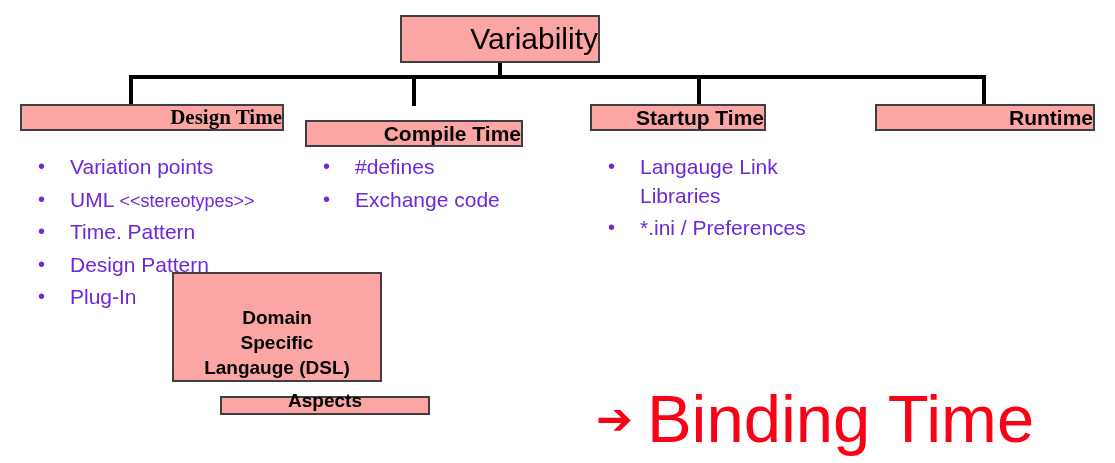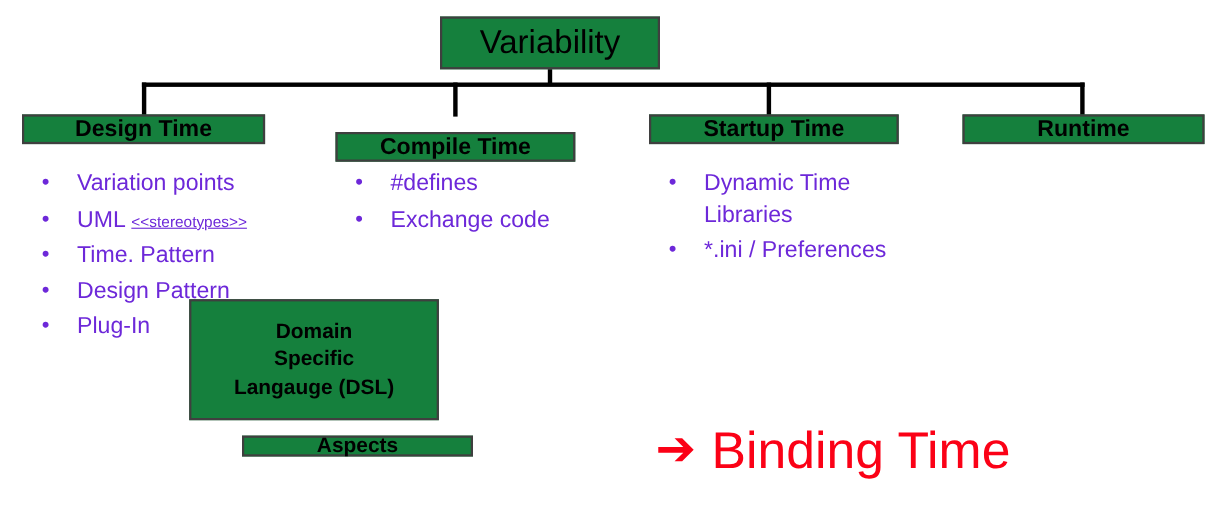--- a/index.html
+++ b/index.html
@@ -12,26 +12,26 @@
     width: 1115px;
     height: 463px;
     background: #ffffff;
     font-family: "Liberation Sans", sans-serif;
     overflow: hidden;
   }
 
   
   .gbox {
     position: absolute;
-    background: #15803d;
+    background: #fca5a5;
     border: 2px solid #3f3f3f;
     box-sizing: border-box;
     display: flex;
     align-items: center;
-    justify-content: center;
+    justify-content: flex-end;
     text-align: center;
     color: #000000;
   }
   .gbox.root {
     font-size: 30px;
     font-weight: normal;
   }
   .gbox.phase {
     font-size: 21px;
     font-weight: bold;
@@ -64,66 +64,65 @@
   }
   .bullet-row::before {
     content: "\2022";
     position: absolute;
     left: 18px;
     top: 0;
     font-size: 20px;
     line-height: 1.36;
   }
   .small-note {
-    font-size: 14px;
-    text-decoration: underline;
+    font-size: 18px;
   }
 
   
   .annotation {
     position: absolute;
     color: #fb0116;
     display: flex;
     align-items: center;
     white-space: nowrap;
   }
   .annotation .arrow {
     font-size: 44px;
     line-height: 1;
     margin-right: 14px;
     font-family: "DejaVu Sans", sans-serif;
   }
   .annotation .atext {
-    font-size: 47px;
+    font-size: 67px;
     line-height: 1;
   }
 </style>
 </head>
 <body>
 
 <div id="slide">
 
   <div class="gbox root" style="left:400px; top:15px; width:200px; height:48px;">
     <span>Variability</span>
   </div>
 
   <div class="line" style="left:498px; top:63px; width:4px; height:15px;"></div>
   <div class="line" style="left:129px; top:75px; width:857px; height:4px;"></div>
   <div class="line" style="left:129px; top:75px; width:4px; height:31px;"></div>
   <div class="line" style="left:412px; top:75px; width:4px; height:31px;"></div>
   <div class="line" style="left:697px; top:75px; width:4px; height:31px;"></div>
   <div class="line" style="left:982px; top:75px; width:4px; height:31px;"></div>
 
-  <div class="gbox phase" style="left:20px; top:104px; width:221px; height:27px;">
+  <div class="gbox phase" style="left:20px; top:104px; width:264px; height:27px;font-family:Liberation Serif, serif;">
     <span>Design Time</span>
   </div>
   <div class="gbox phase" style="left:305px; top:120px; width:218px; height:27px;">
     <span>Compile Time</span>
   </div>
-  <div class="gbox phase" style="left:590px; top:104px; width:227px; height:27px;">
+  <div class="gbox phase" style="left:590px; top:104px; width:176px; height:27px;">
     <span>Startup Time</span>
   </div>
   <div class="gbox phase" style="left:875px; top:104px; width:220px; height:27px;">
     <span>Runtime</span>
   </div>
 
   <div class="col" style="left:20px; top:153px; width:275px;">
     <span class="bullet-row">
       <span>Variation points</span>
     </span>
@@ -145,29 +144,29 @@
     <span class="bullet-row">
       <span>#defines</span>
     </span>
     <span class="bullet-row">
       <span>Exchange code</span>
     </span>
   </div>
 
   <div class="col" style="left:590px; top:153px; width:262px;">
     <span class="bullet-row">
-      <span>Dynamic Time Libraries</span>
+      <span>Langauge Link Libraries</span>
     </span>
     <span class="bullet-row">
       <span>*.ini / Preferences</span>
     </span>
   </div>
 
 
-  <div class="gbox extra" style="left:172px; top:272px; width:227px; height:110px;">
+  <div class="gbox extra" style="left:172px; top:272px; width:210px; height:110px;">
     <span>Domain</span>
     <span>Specific</span>
     <span>Langauge (DSL)</span>
   </div>
 
   <div class="gbox extra" style="left:172px; top:396px; width:210px; height:19px;margin-left:48px;">
     <span>Aspects</span>
   </div>
 
   <div class="annotation" style="left:596px; top:385px;">

